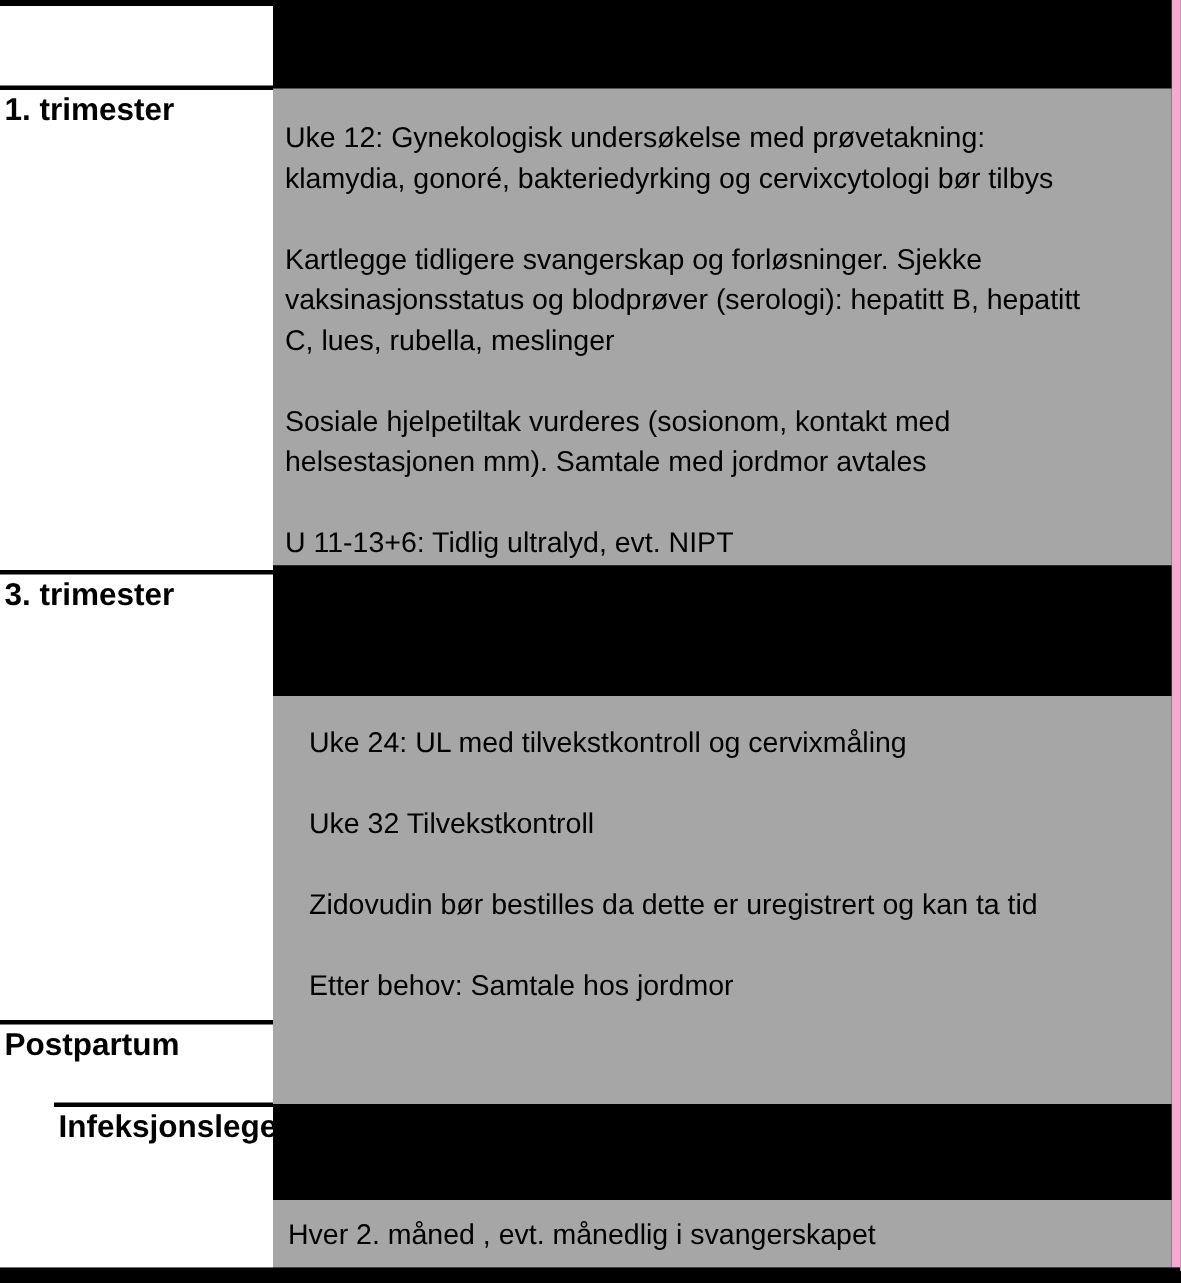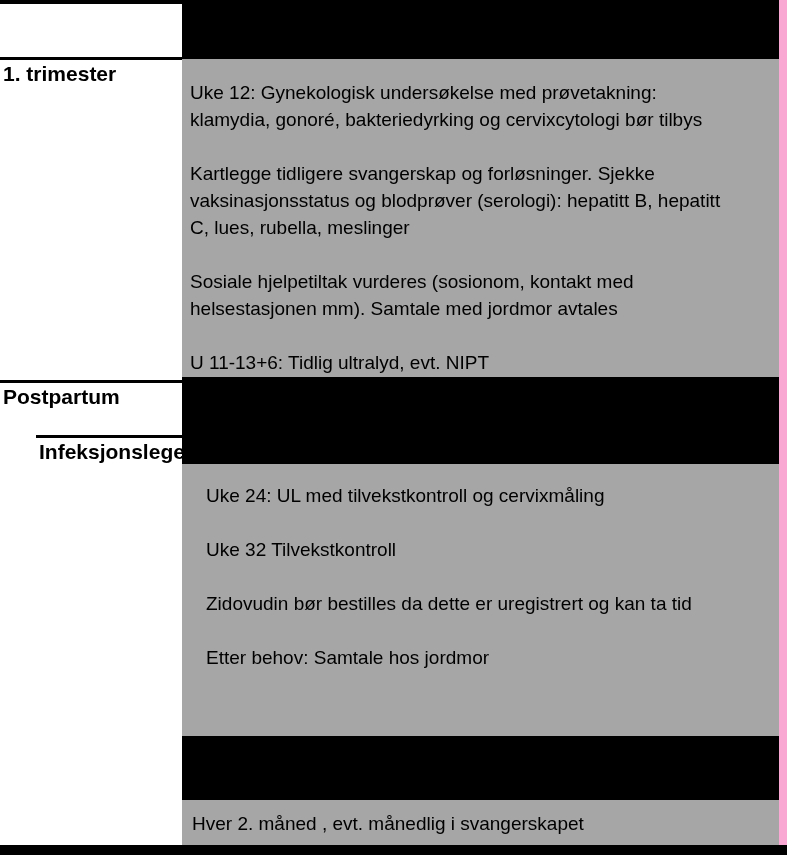--- a/index.html
+++ b/index.html
@@ -25,29 +25,29 @@
     padding: 2px 2px 0 3px;
     font-size: 21px;
     font-weight: bold;
     line-height: 24px;
     overflow: hidden;
   }
   .lcell.header { border-top: none; height: 53px; }
   .lcell.h-r1 { height: 323px; }
   .lcell.h-r2 { height: 80px; }
   .lcell.h-r3 { height: 285px; }
-  .lcell.h-r4 { height: 55px; }
+  .lcell.h-r4 { height: 55px; margin-top: 15px; }
   .lcell.h-r5 { height: 45px; margin-left: 36px; }
 
   
   .right-col {
     position: absolute; left: 182px; top: 0;
     width: 605px; height: 845px;
     box-sizing: border-box;
-    border-right: 8px solid #f9a8d4;
+    border-right: 6px solid #f9a8d4;
     background: #000000;
   }
   .rcell { box-sizing: border-box; overflow: hidden; }
   .rcell.black { background: #000000; }
   .rcell.gray { background: #a6a6a6; }
   .rcell.h-head { height: 59px; }
   .rcell.h-g1 { height: 318px; padding: 20px 4px 0 8px; }
   .rcell.h-b2 { height: 87px; }
   .rcell.h-g3 { height: 272px; padding: 18px 4px 0 24px; }
   .rcell.h-b4 { height: 64px; }
@@ -71,20 +71,23 @@
 </style>
 </head>
 <body>
 
 <div class="sheet">
 
   <div class="left-col">
     <div class="lcell header"></div>
     <div class="lcell h-r1">
       <span>1. trimester</span>
+    </div>
+    <div class="lcell h-r3">
+      <span>3. trimester</span>
     </div>
     <div class="lcell h-r4">
       <span>Postpartum</span>
     </div>
     <div class="lcell h-r5">
       <span>Infeksjonslege</span>
     </div>
   </div>
 
   <div class="right-col">

